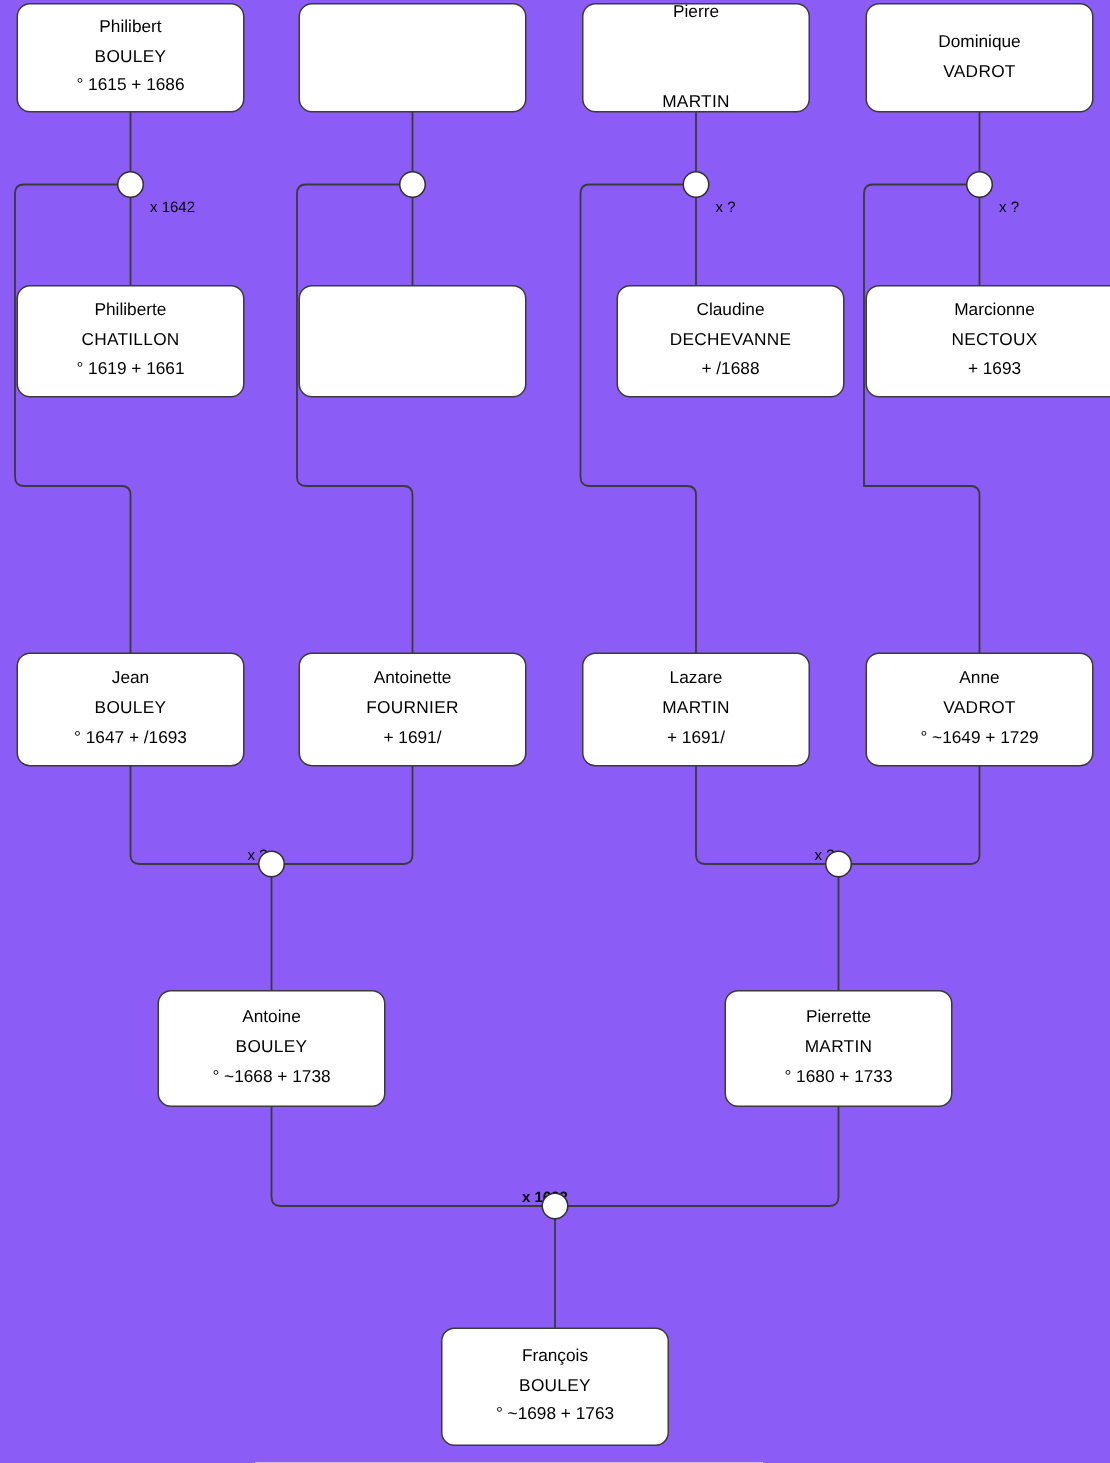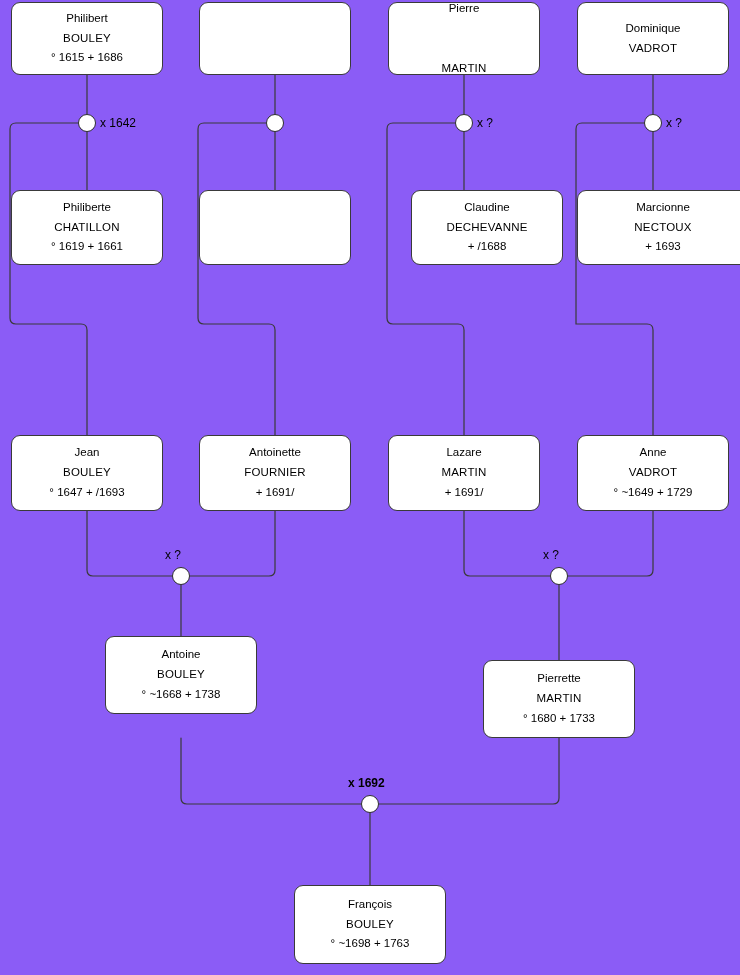--- a/index.html
+++ b/index.html
@@ -36,24 +36,25 @@
     font-size: 11.5px;
     line-height: 1.72;
     z-index: 3;
   }
   .person .given   { font-size: 11.5px; }
   .person .surname { font-size: 11.5px; letter-spacing: 0.2px; }
   .person .dates   { font-size: 11.5px; }
 
   .union-label {
     position: absolute;
-    font-size: 12px;
+    font-size: 10px;
     color: #000000;
     white-space: nowrap;
     z-index: 4;
+    margin-top: 17px;
   }
   .union-node {
     position: absolute;
     width: 18px;
     height: 18px;
     border: 1px solid #2e2e2e;
     border-radius: 50%;
     background: #ffffff;
     box-sizing: border-box;
     z-index: 5;
@@ -160,21 +161,21 @@
     <span class="surname">MARTIN</span>
     <span class="dates">+ 1691/</span>
   </div>
 
   <div class="person" style="left:577px; top:435px; width:152px; height:76px;">
     <span class="given">Anne</span>
     <span class="surname">VADROT</span>
     <span class="dates">° ~1649 + 1729</span>
   </div>
 
-  <div class="person" style="left:105px; top:636px; width:152px; height:78px;">
+  <div class="person" style="left:105px; top:660px; width:152px; height:78px;">
     <span class="given">Antoine</span>
     <span class="surname">BOULEY</span>
     <span class="dates">° ~1668 + 1738</span>
   </div>
 
   <div class="person" style="left:483px; top:660px; width:152px; height:78px;">
     <span class="given">Pierrette</span>
     <span class="surname">MARTIN</span>
     <span class="dates">° 1680 + 1733</span>
   </div>

